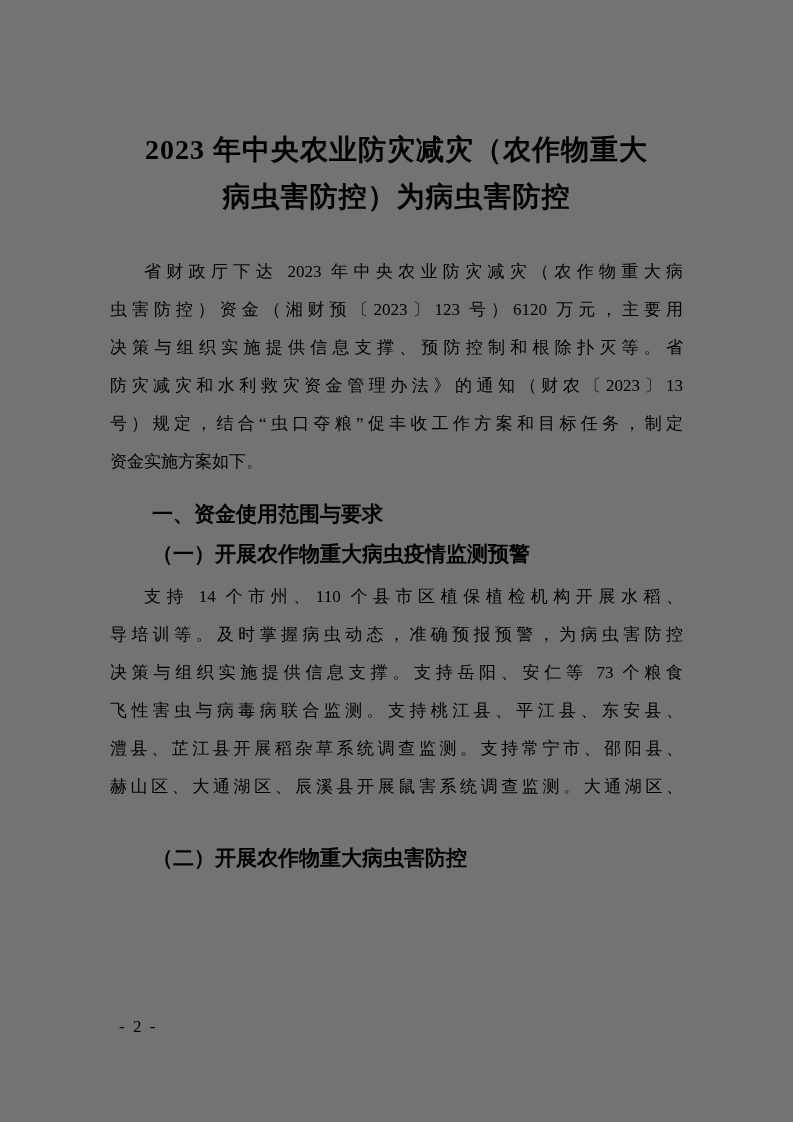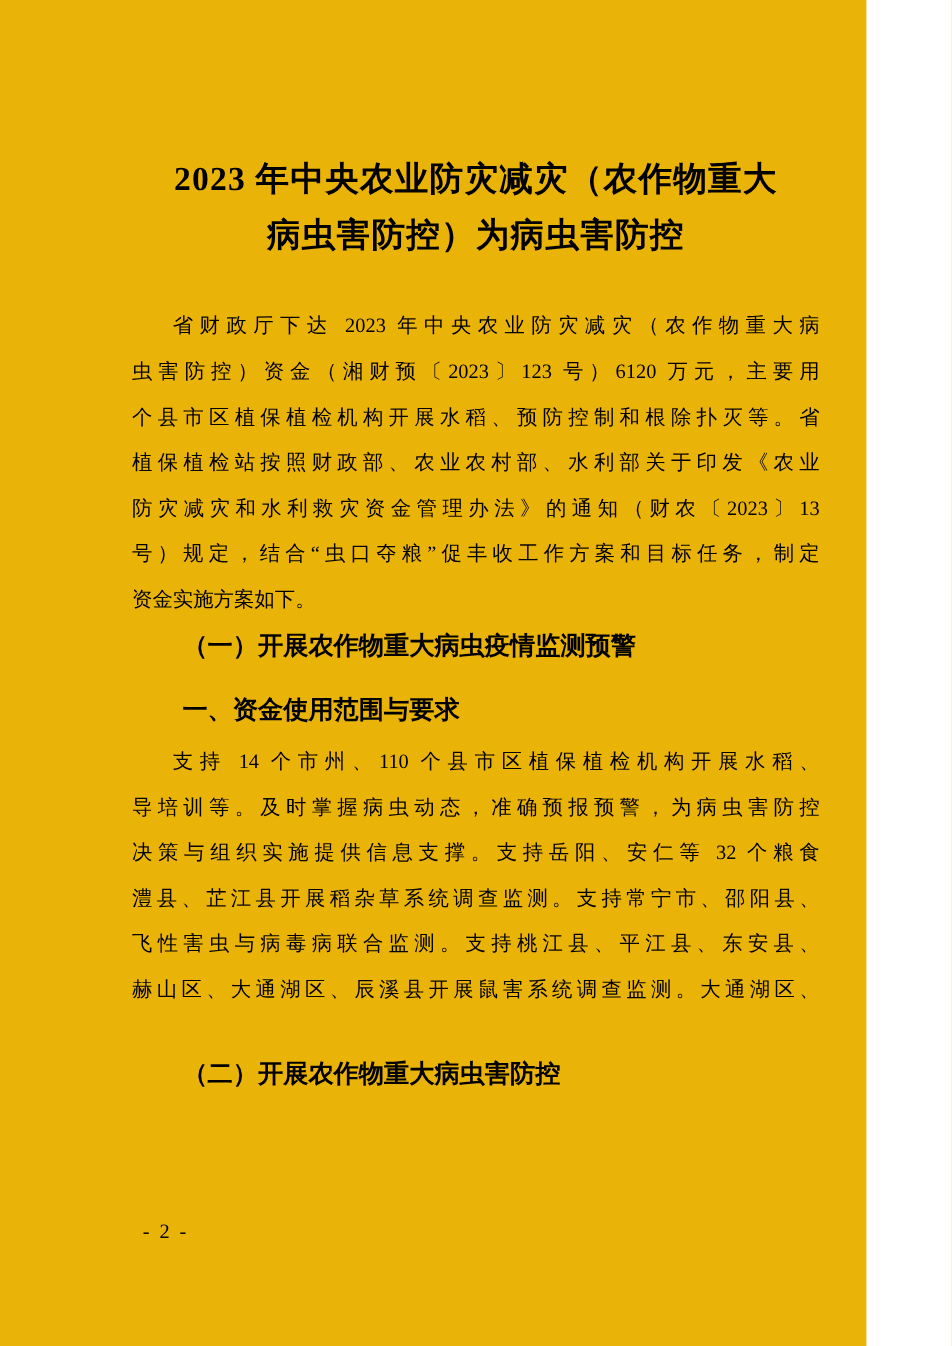--- a/index.html
+++ b/index.html
@@ -2,23 +2,23 @@
 <html><head>
 <meta charset="utf-8">
 <style>
   html, body {
     margin: 0;
     padding: 0;
     background: #ffffff;
   }
   .page {
     position: relative;
-    width: 722px;
+    width: 793px;
     height: 1122px;
-    background: #eab308;
+    background: #737373;
     color: #000000;
     font-family: "Liberation Serif", serif;
     overflow: hidden;
   }
   .content {
     position: absolute;
     left: 110px;
     top: 0;
     width: 573px;
   }
@@ -82,37 +82,36 @@
   <div class="content">
 
     <div class="doc-title">
       <div>2023 年中央农业防灾减灾（农作物重大</div>
       <div>病虫害防控）为病虫害防控</div>
     </div>
 
     <div class="para para-intro">
       <div class="line firstline">省财政厅下达 2023 年中央农业防灾减灾（农作物重大病</div>
       <div class="line">虫害防控）资金（湘财预〔2023〕123 号）6120 万元，主要用</div>
-      <div class="line">个县市区植保植检机构开展水稻、预防控制和根除扑灭等。省</div>
-      <div class="line">植保植检站按照财政部、农业农村部、水利部关于印发《农业</div>
+      <div class="line">决策与组织实施提供信息支撑、预防控制和根除扑灭等。省</div>
       <div class="line">防灾减灾和水利救灾资金管理办法》的通知（财农〔2023〕13</div>
       <div class="line">号）规定，结合“虫口夺粮”促丰收工作方案和目标任务，制定</div>
       <div class="line lastline">资金实施方案如下。</div>
     </div>
 
+    <div class="heading heading-l1">一、资金使用范围与要求</div>
+
     <div class="heading">（一）开展农作物重大病虫疫情监测预警</div>
-
-    <div class="heading heading-l1">一、资金使用范围与要求</div>
 
     <div class="para para-sub1">
       <div class="line firstline">支持 14 个市州、110 个县市区植保植检机构开展水稻、</div>
       <div class="line">导培训等。及时掌握病虫动态，准确预报预警，为病虫害防控</div>
-      <div class="line">决策与组织实施提供信息支撑。支持岳阳、安仁等 32 个粮食</div>
+      <div class="line">决策与组织实施提供信息支撑。支持岳阳、安仁等 73 个粮食</div>
+      <div class="line">飞性害虫与病毒病联合监测。支持桃江县、平江县、东安县、</div>
       <div class="line">澧县、芷江县开展稻杂草系统调查监测。支持常宁市、邵阳县、</div>
-      <div class="line">飞性害虫与病毒病联合监测。支持桃江县、平江县、东安县、</div>
       <div class="line">赫山区、大通湖区、辰溪县开展鼠害系统调查监测。大通湖区、</div>
     </div>
 
     <div class="heading heading-sub2">（二）开展农作物重大病虫害防控</div>
 
   </div>
 
   <div class="page-number">- 2 -</div>
 </div>
 

